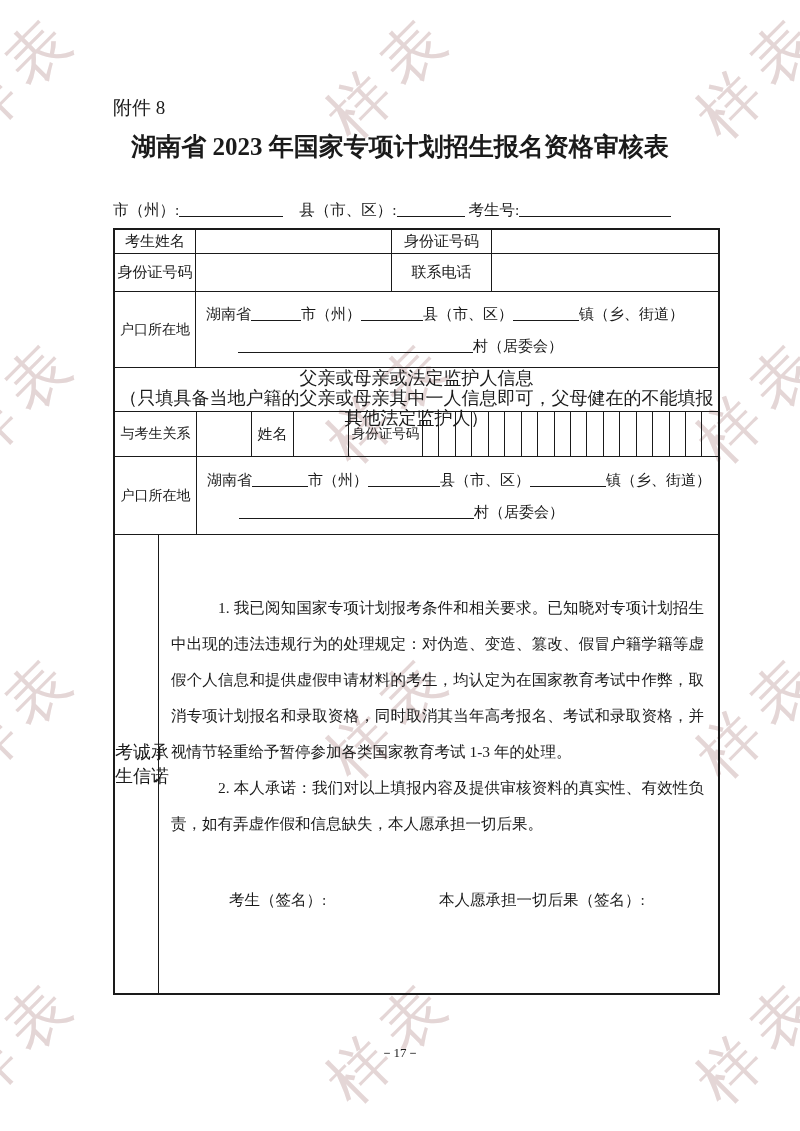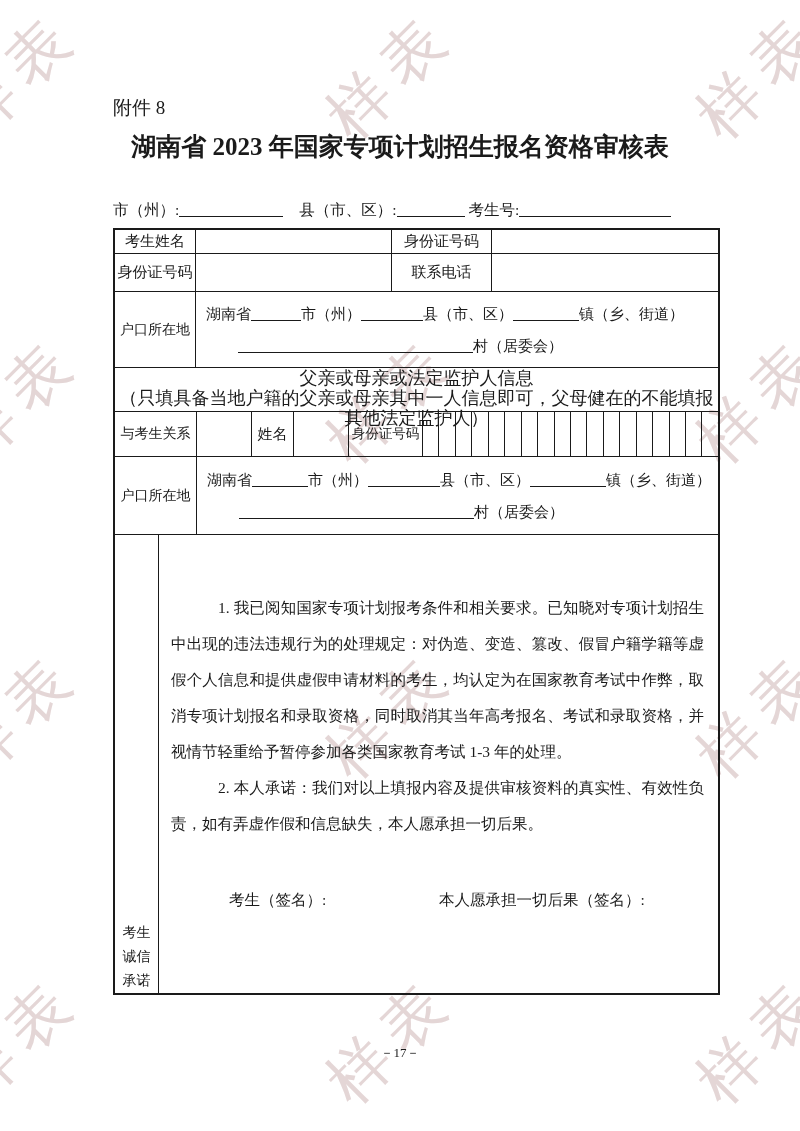--- a/index.html
+++ b/index.html
@@ -79,22 +79,22 @@
     display:block;text-align:center;
     padding:19px 0 2px 0;
     line-height:20px;font-size:18px;
   }
   
   .digit-wrap{display:flex;flex:1;align-self:stretch;}
   .digit-cell{flex:1;border-right:1px solid #1a1a1a;box-sizing:border-box;}
   .digit-cell:last-child{border-right:none;}
   
   .pledge-label{
-    display:flex;flex-direction:column;align-items:center;justify-content:flex-end;
-    font-size:14px;line-height:24px;
+    display:flex;flex-direction:row;align-items:center;justify-content:flex-start;
+    font-size:18px;line-height:24px;
   }
   .pledge-body{
     display:block;
     padding:55px 14px 0 12px;
     font-size:15.5px;
     line-height:36px;
   }
   .pledge-body p{margin:0;text-indent:47px;text-align:justify;}
   .sig-block{position:relative;height:90px;margin-top:40px;}
   .sig-block span{position:absolute;white-space:nowrap;}

